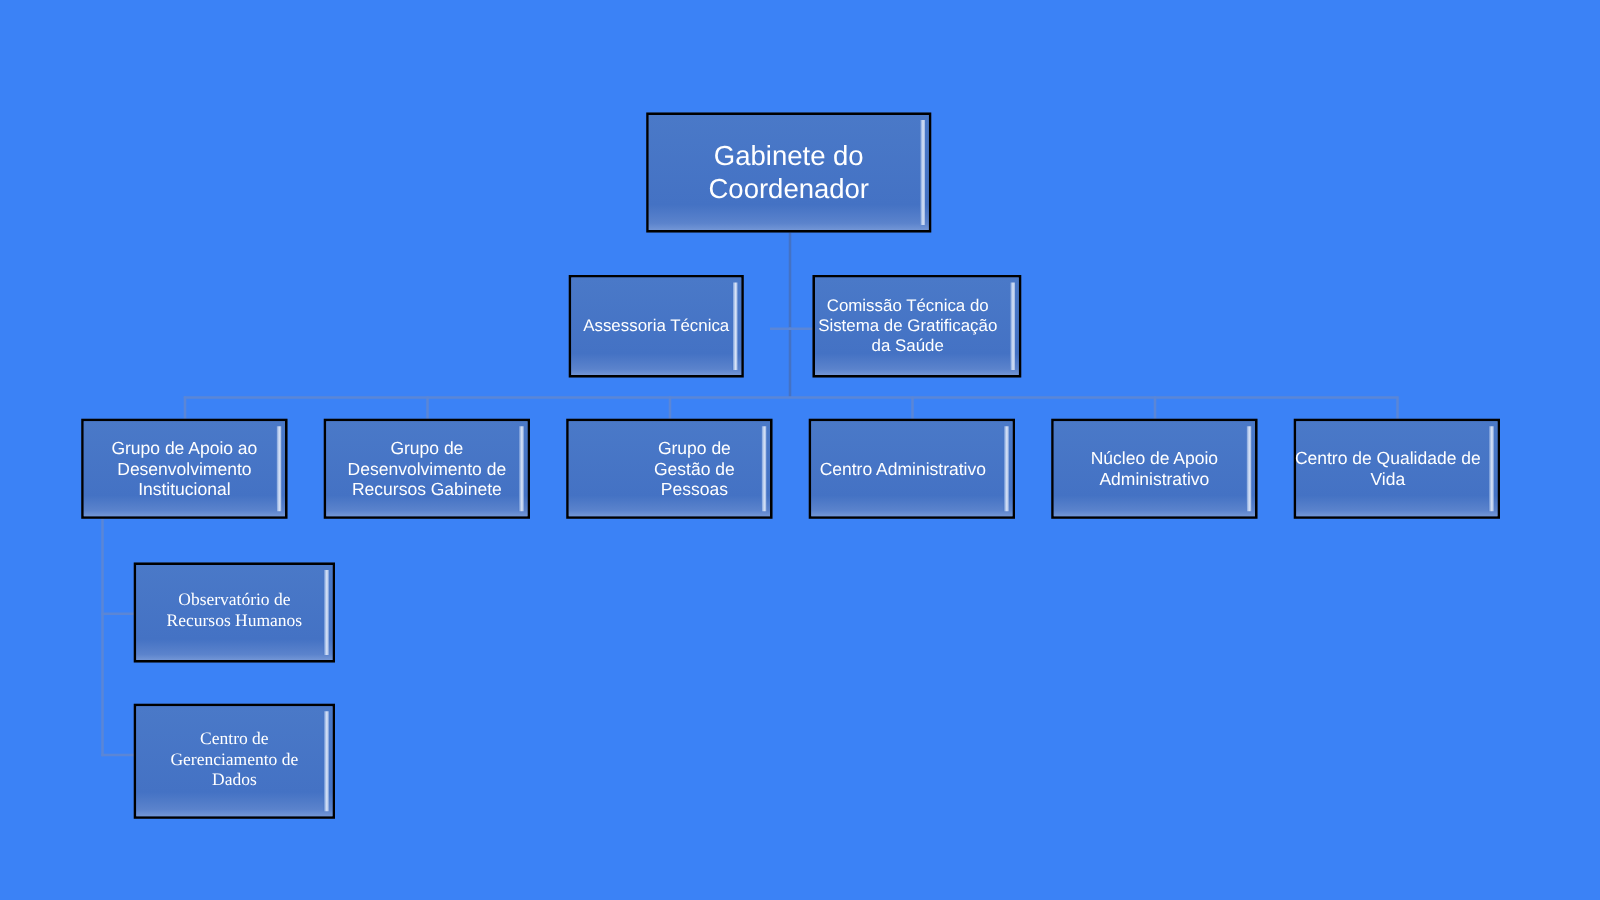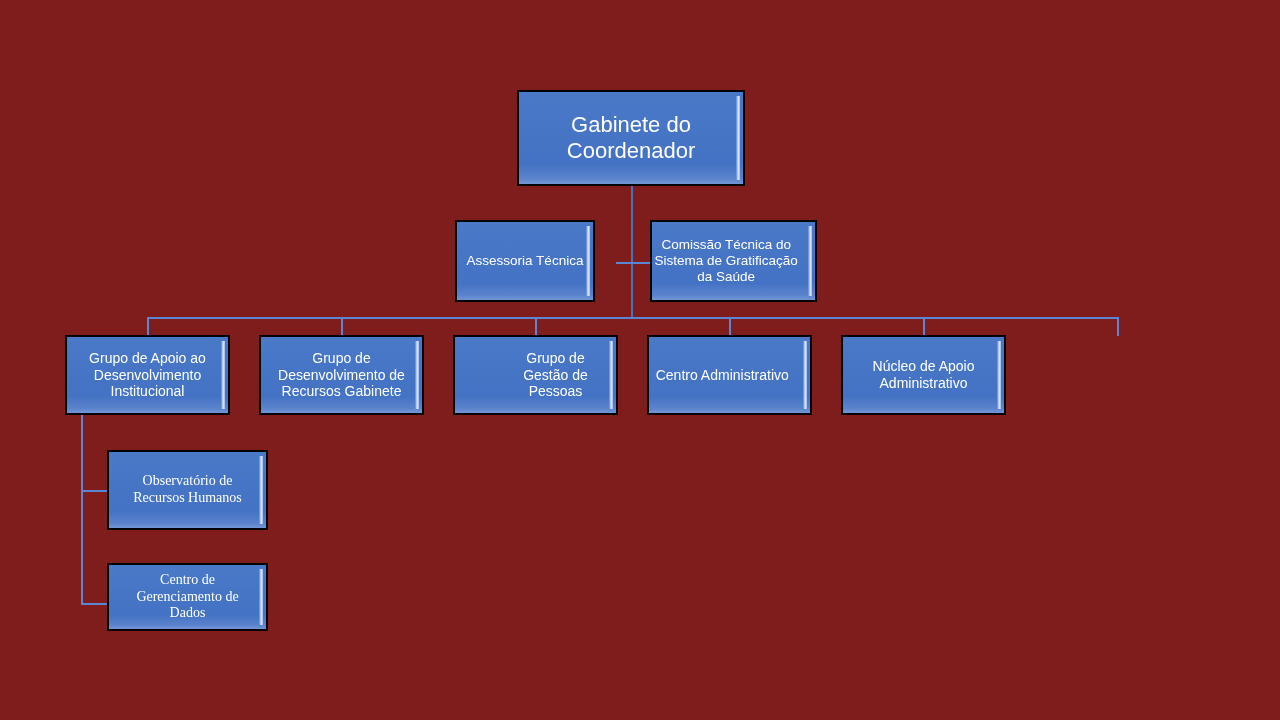--- a/index.html
+++ b/index.html
@@ -10,21 +10,21 @@
   body {
     width: 1280px;
     height: 720px;
     font-family: "Liberation Sans", sans-serif;
     overflow: hidden;
   }
   #chart-canvas {
     position: relative;
     width: 1280px;
     height: 720px;
-    background: #7f1d1d;
+    background: #3b82f6;
   }
 
   
   .conn {
     position: absolute;
     background: #4472C4;
   }
   .conn.v { width: 2px; }
   .conn.h { height: 2px; }
   .conn.thin { background: #5B86D6; }
@@ -157,27 +157,32 @@
     <span class="face"></span>
     <span class="label">Núcleo de Apoio
 Administrativo</span>
   </div>
 
   <div class="node lvl3 overflow" style="left:647px; top:335px; width:165px; height:80px;">
     <span class="face"></span>
     <span class="label">Centro  Administrativo</span>
   </div>
 
+  <div class="node lvl3 overflow" style="left:1035px; top:335px; width:165px; height:80px;">
+    <span class="face"></span>
+    <span class="label">Centro de Qualidade de
+Vida</span>
+  </div>
 
   <div class="node sub" style="left:107px; top:450px; width:161px; height:80px;">
     <span class="face"></span>
     <span class="label">Observatório de
 Recursos Humanos</span>
   </div>
 
-  <div class="node sub" style="left:107px; top:563px; width:161px; height:68px;">
+  <div class="node sub" style="left:107px; top:563px; width:161px; height:92px;">
     <span class="face"></span>
     <span class="label">Centro de
 Gerenciamento de
 Dados</span>
   </div>
 
 </div>
 
 </body></html>

